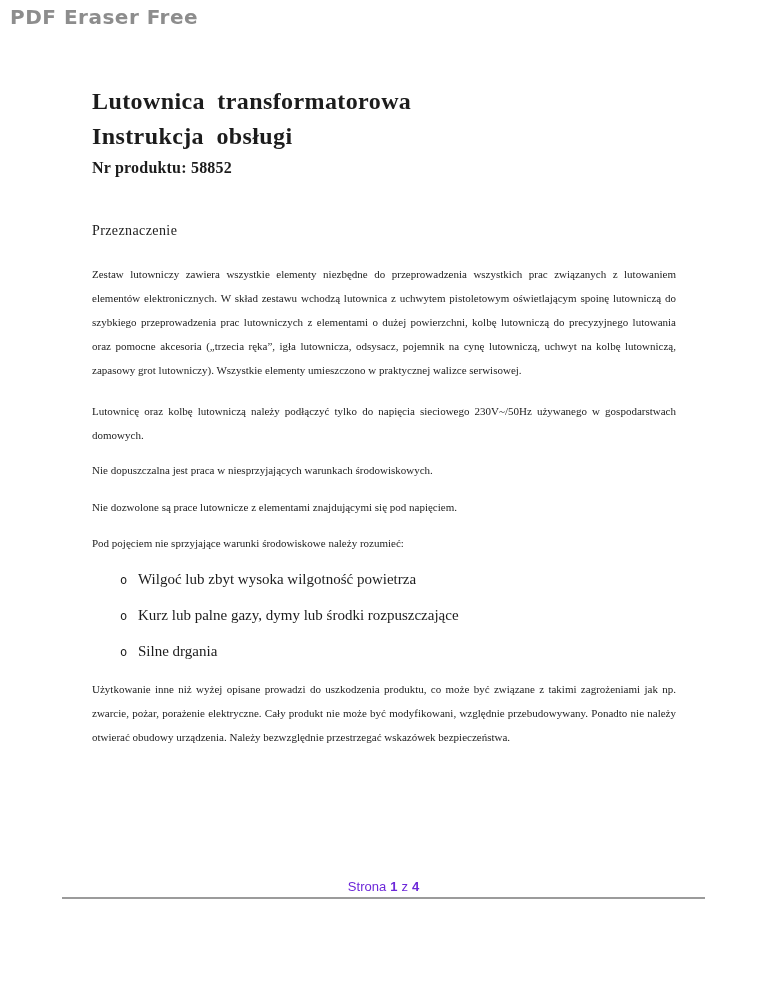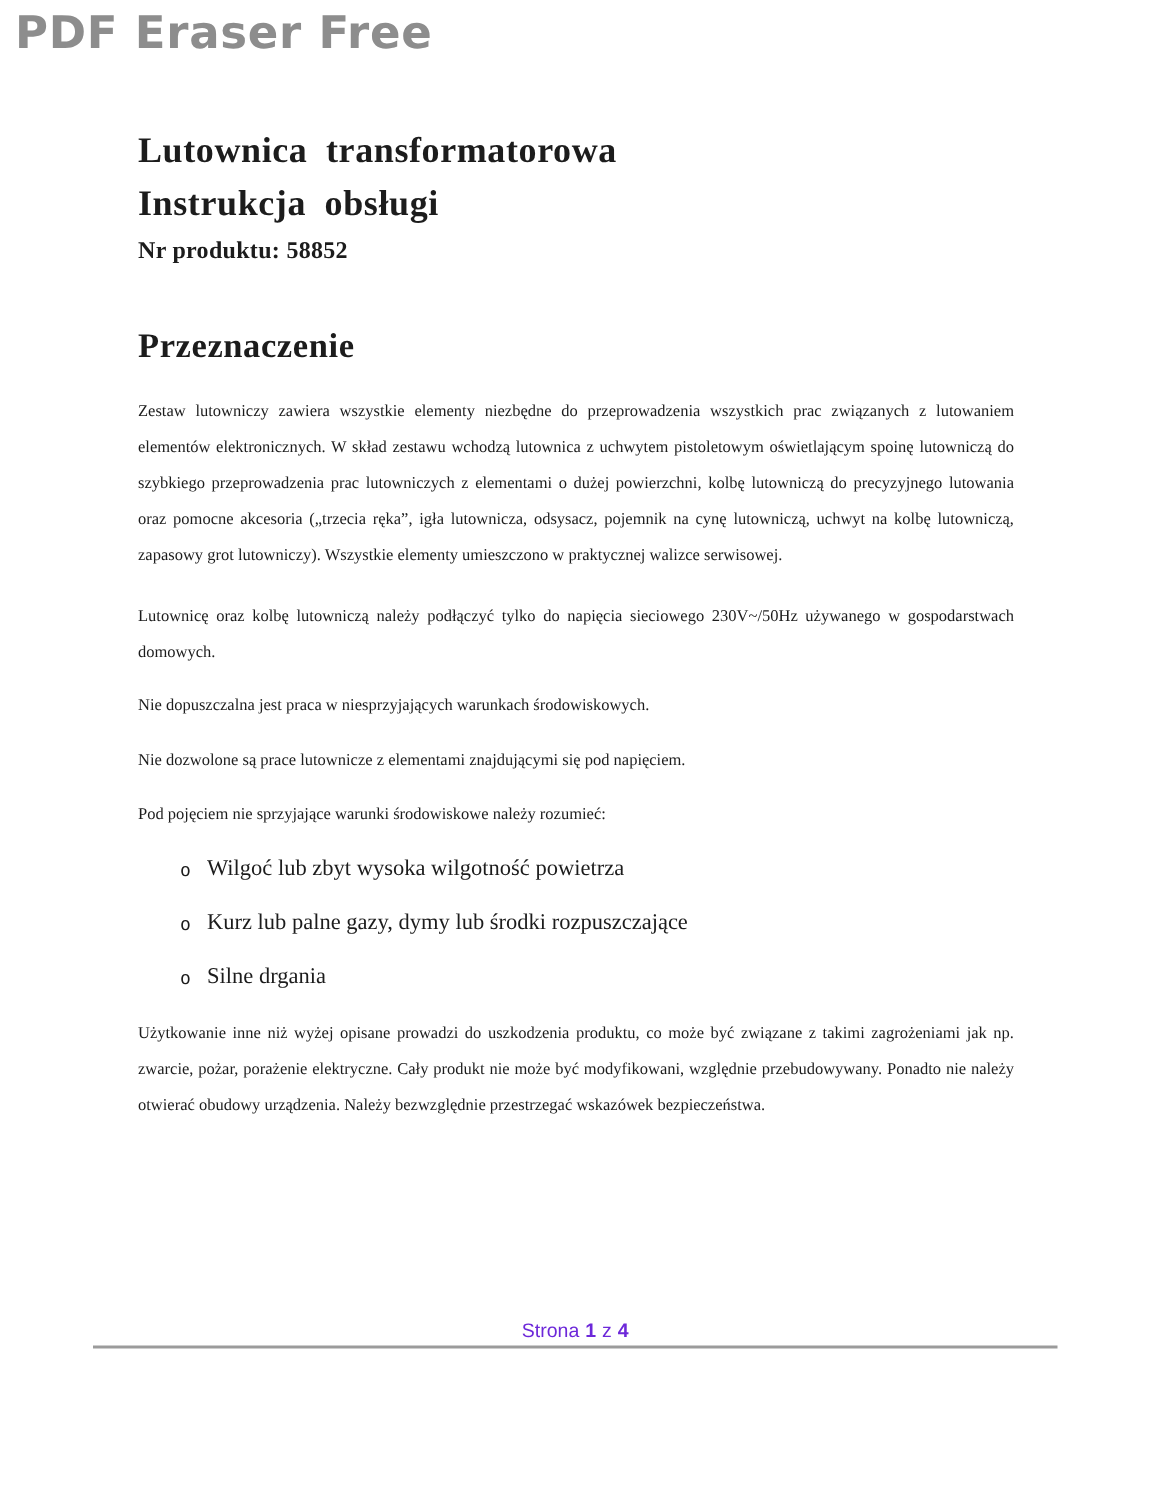--- a/index.html
+++ b/index.html
@@ -14,21 +14,21 @@
     background: #ffffff;
     font-family: "Liberation Serif", serif;
     color: #1c1c1c;
     overflow: hidden;
   }
   .watermark {
     position: absolute;
     top: 5px;
     left: 10px;
     font-family: "DejaVu Sans", sans-serif;
-    font-size: 30px;
+    font-size: 20px;
     font-weight: 700;
     color: #8d8d8d;
     letter-spacing: 0.5px;
   }
   .content {
     position: absolute;
     top: 88px;
     left: 92px;
     width: 584px;
   }
@@ -41,23 +41,23 @@
     letter-spacing: 0.4px;
   }
   .product-no {
     font-size: 16px;
     line-height: 20px;
     font-weight: 700;
     margin: 0;
     letter-spacing: 0.2px;
   }
   .section-heading {
-    font-size: 23px;
+    font-size: 14px;
     line-height: 26px;
-    font-weight: 700;
+    font-weight: 400;
     margin: 40px 0 18px 0;
     letter-spacing: 0.4px;
   }
   .body-par {
     font-size: 11px;
     line-height: 24px;
     margin: 0;
     text-align: justify;
   }
   .p1 { margin-bottom: 17px; }

